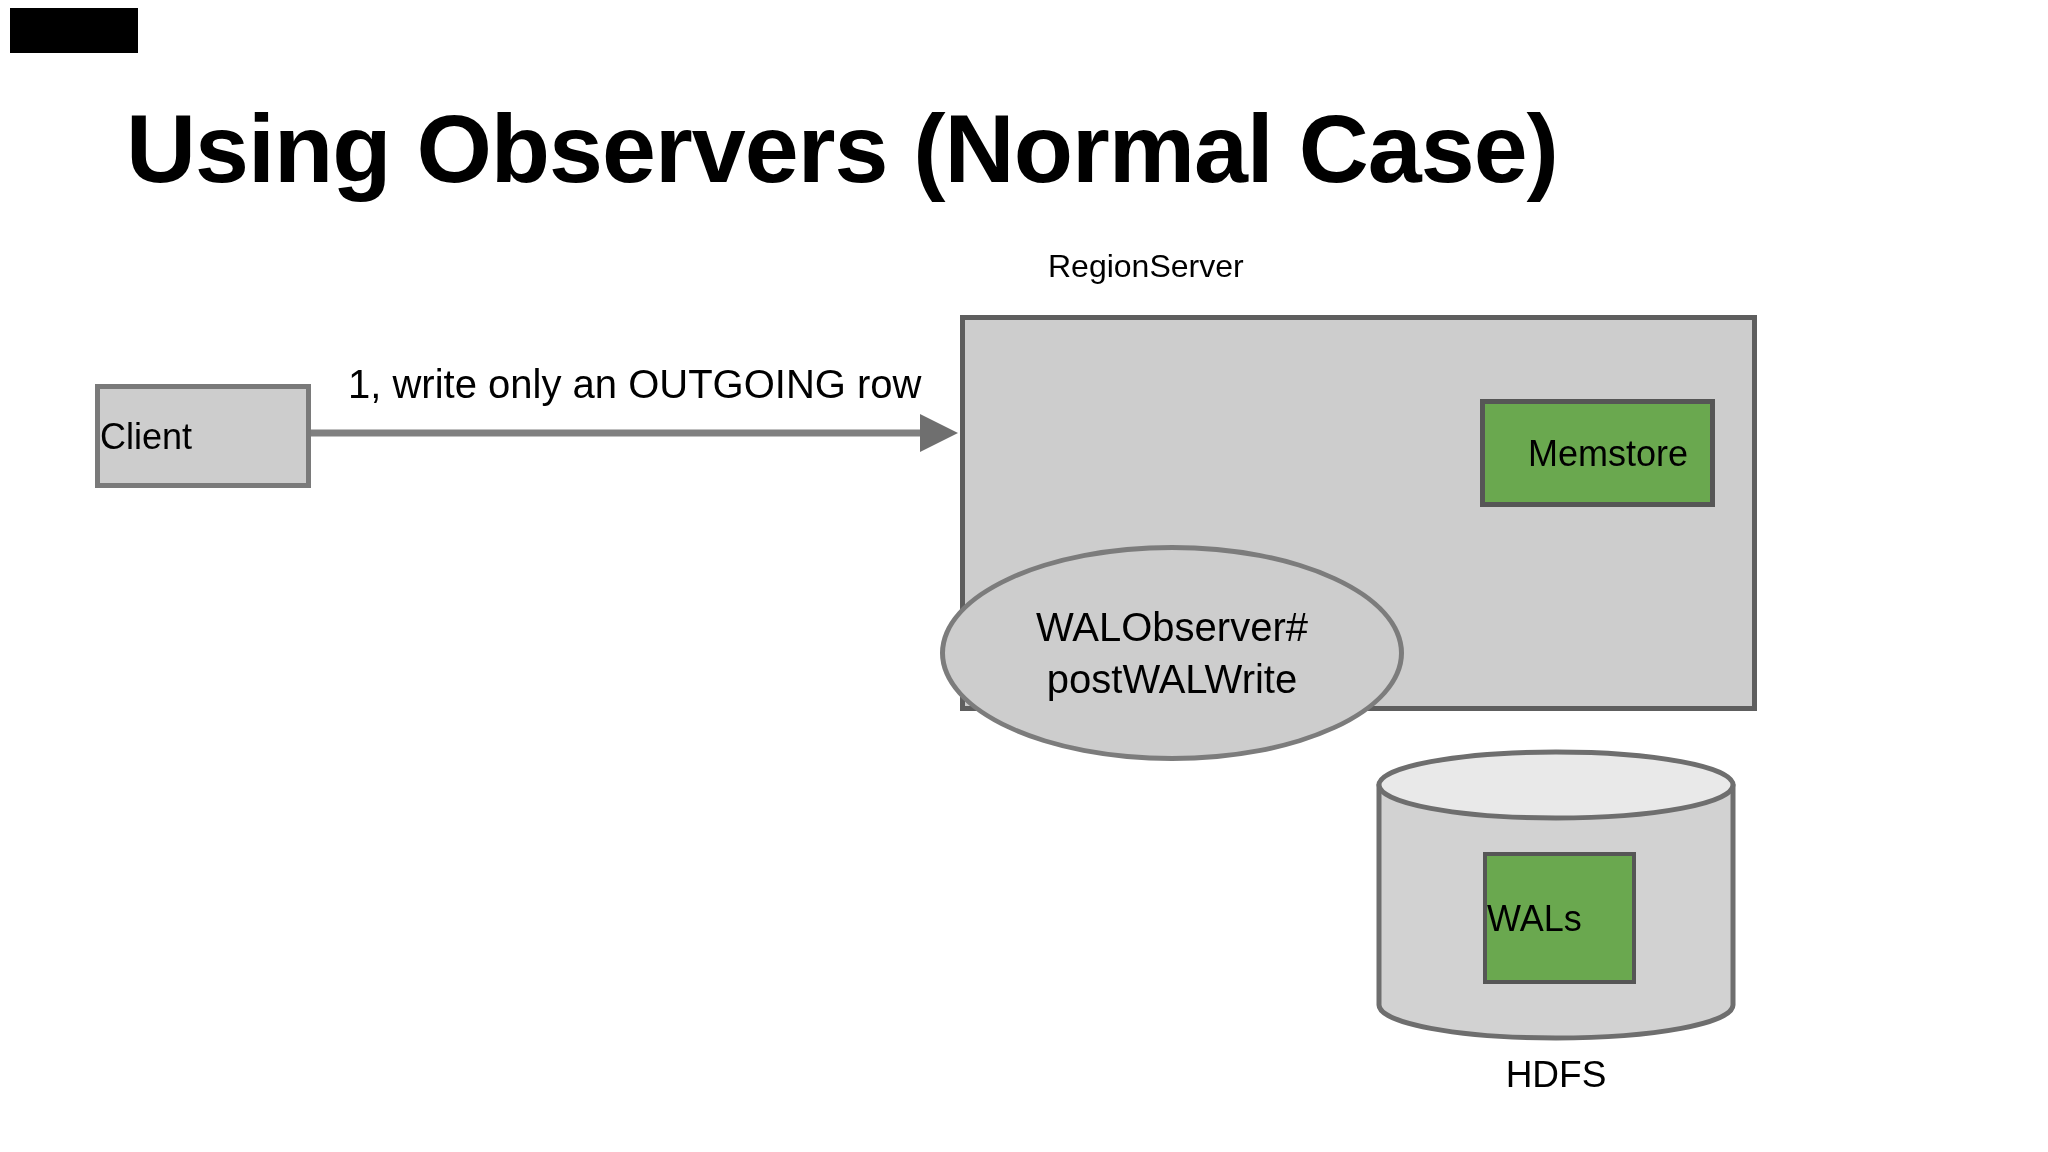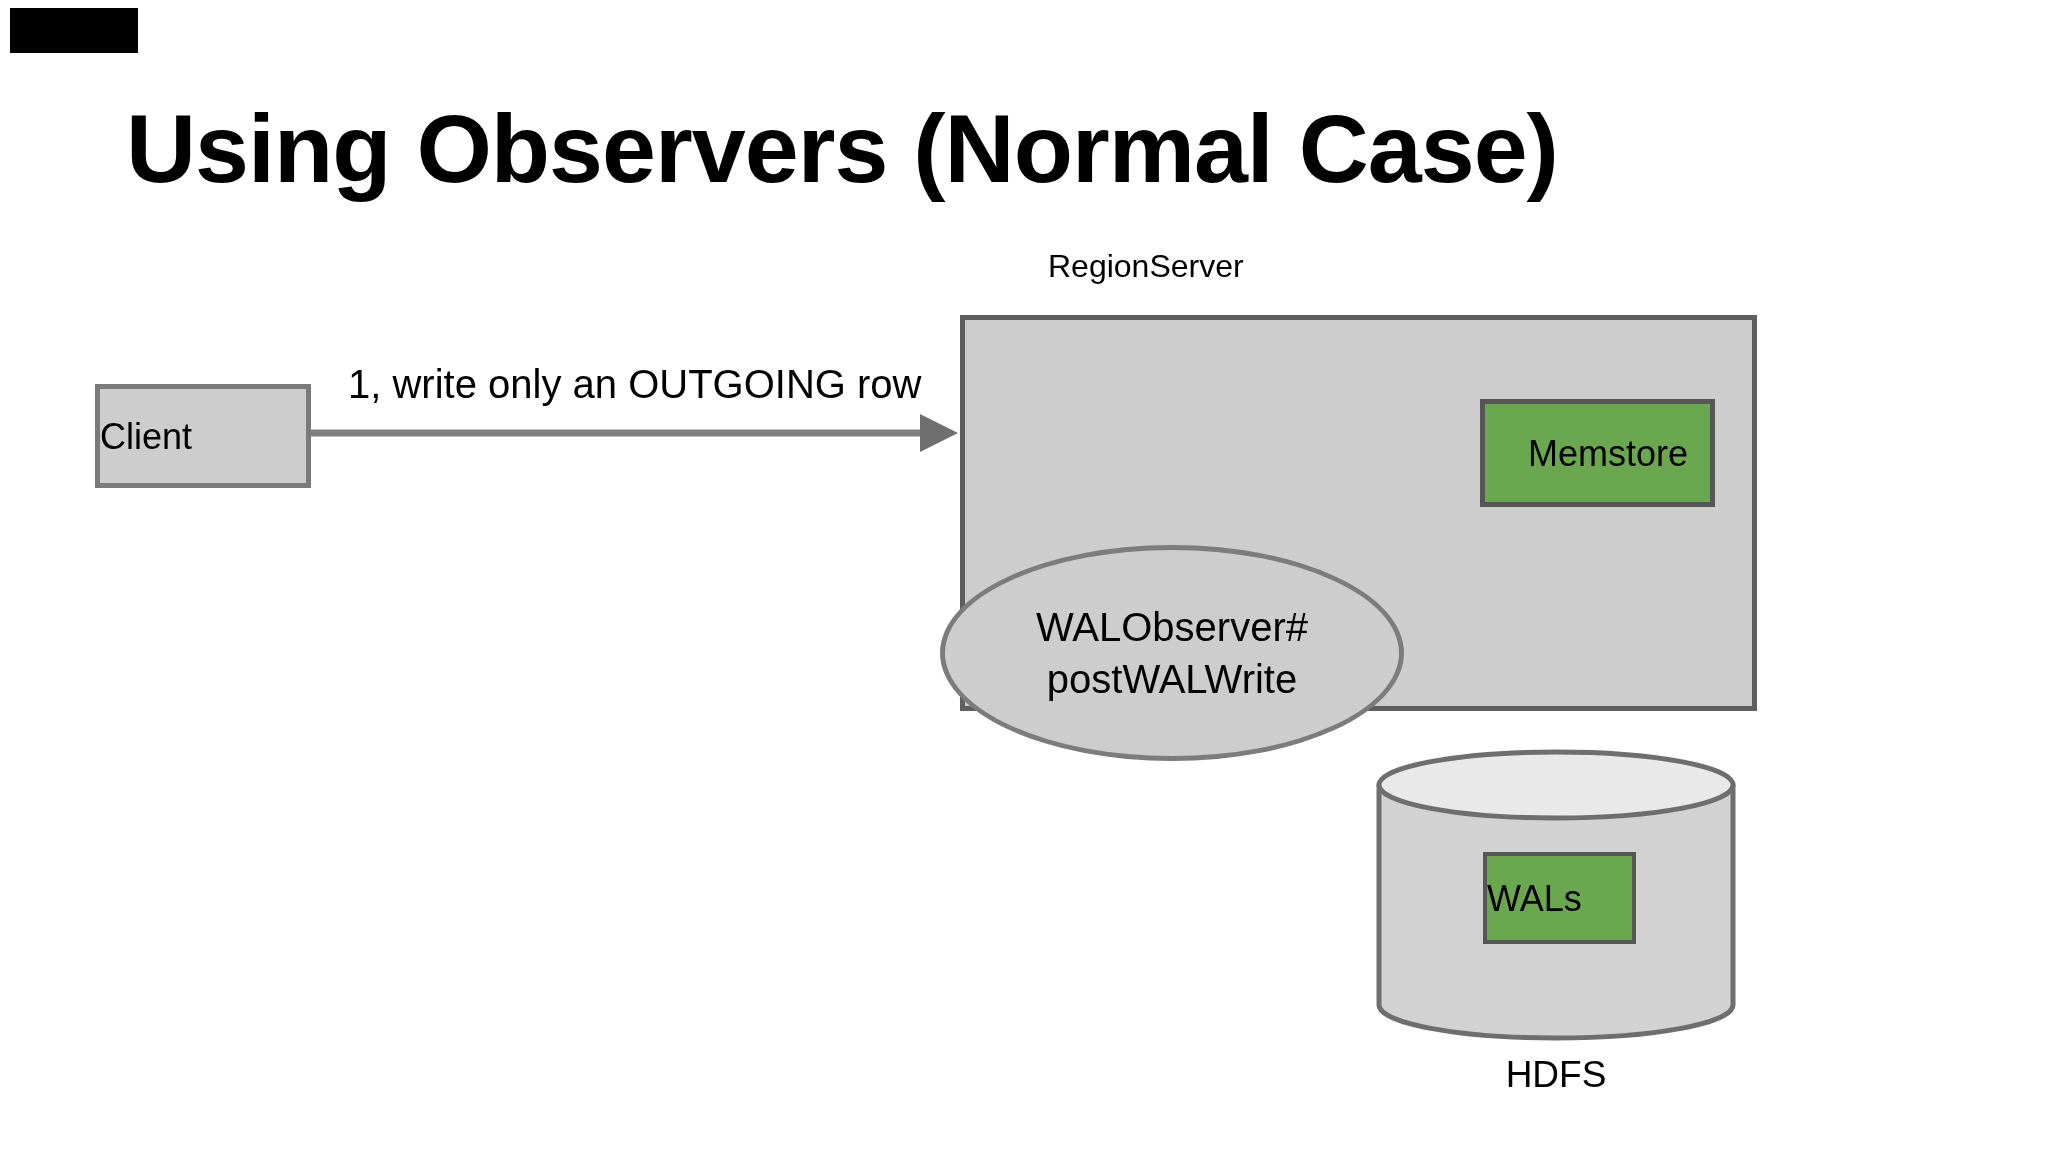--- a/index.html
+++ b/index.html
@@ -76,21 +76,21 @@
     font-size: 40px; line-height: 1.3; text-align: left;
     z-index: 4;
   }
 
   .diagram-svg {
     left: 0; top: 0; width: 2048px; height: 1152px;
     z-index: 1; pointer-events: none;
   }
 
   .wals-box {
-    left: 1483px; top: 852px; width: 153px; height: 92px;
+    left: 1483px; top: 852px; width: 153px; height: 132px;
     background: var(--accent-green, #6aa84f);
     border: 4px solid #565656;
     z-index: 3;
   }
 
   .hdfs-label {
     left: 1376px; top: 1054px; width: 360px;
     font-size: 37px; text-align: center;
     z-index: 2;
   }

